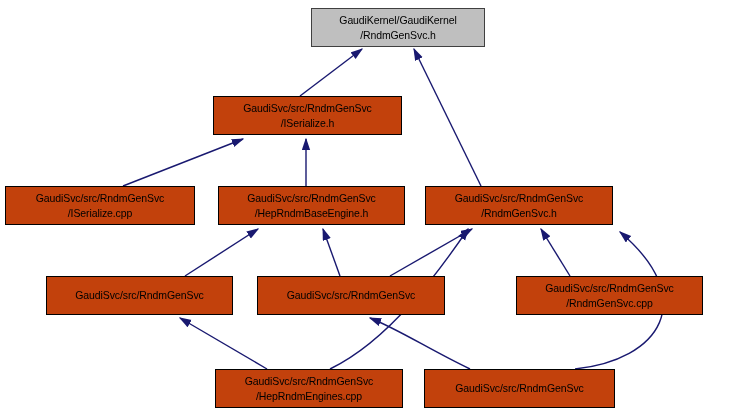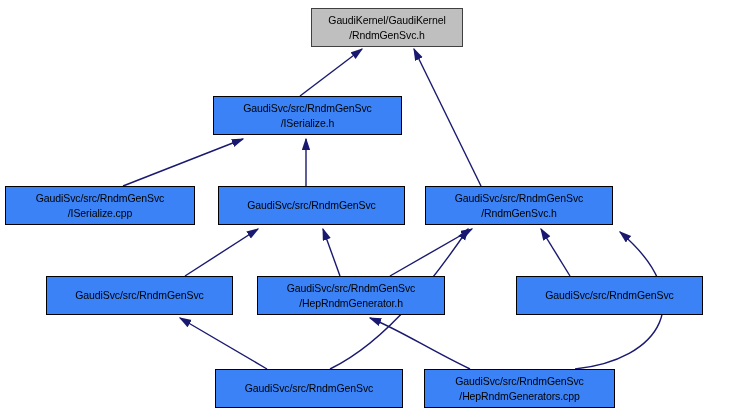--- a/index.html
+++ b/index.html
@@ -20,21 +20,21 @@
     left: 0;
     top: 0;
     width: 730px;
     height: 416px;
     pointer-events: none;
   }
   .node {
     position: absolute;
     box-sizing: border-box;
     border: 1px solid #000000;
-    background: #3b82f6;
+    background: #c2410c;
     color: #000000;
     font-size: 10.5px;
     line-height: 15px;
     text-align: center;
     display: flex;
     flex-direction: column;
     align-items: center;
     justify-content: center;
     white-space: pre;
     letter-spacing: -0.1px;
@@ -69,25 +69,25 @@
         <path d="M 390 276 L 472 229" fill="none" stroke="#191970" stroke-width="1.4" marker-end="url(#arrowhead)"></path>
         <path d="M 570 276 L 541 229" fill="none" stroke="#191970" stroke-width="1.4" marker-end="url(#arrowhead)"></path>
         <path d="M 267 369 L 180 318" fill="none" stroke="#191970" stroke-width="1.4" marker-end="url(#arrowhead)"></path>
         <path d="M 330 369 C 390 340 440 270 468 229" fill="none" stroke="#191970" stroke-width="1.4" marker-end="url(#arrowhead)"></path>
         <path d="M 470 369 C 430 350 400 330 370 318" fill="none" stroke="#191970" stroke-width="1.4" marker-end="url(#arrowhead)"></path>
         <path d="M 575 369 C 660 360 700 300 620 232" fill="none" stroke="#191970" stroke-width="1.4" marker-end="url(#arrowhead)"></path>
       </g>
   </svg>
 
   <div id="node-layer">
-      <div class="node root" style="left: 311px; top: 8px; width: 152px; height: 39px;"><span class="l1">GaudiKernel/GaudiKernel</span><span class="l2">/RndmGenSvc.h</span></div>
+      <div class="node root" style="left: 311px; top: 8px; width: 174px; height: 39px;"><span class="l1">GaudiKernel/GaudiKernel</span><span class="l2">/RndmGenSvc.h</span></div>
       <div class="node" style="left: 213px; top: 96px; width: 189px; height: 39px;"><span class="l1">GaudiSvc/src/RndmGenSvc</span><span class="l2">/ISerialize.h</span></div>
       <div class="node" style="left: 5px; top: 186px; width: 190px; height: 39px;"><span class="l1">GaudiSvc/src/RndmGenSvc</span><span class="l2">/ISerialize.cpp</span></div>
-      <div class="node" style="left: 218px; top: 186px; width: 187px; height: 39px;"><span class="l1">GaudiSvc/src/RndmGenSvc</span></div>
+      <div class="node" style="left: 218px; top: 186px; width: 187px; height: 39px;"><span class="l1">GaudiSvc/src/RndmGenSvc</span><span class="l2">/HepRndmBaseEngine.h</span></div>
       <div class="node" style="left: 425px; top: 186px; width: 188px; height: 39px;"><span class="l1">GaudiSvc/src/RndmGenSvc</span><span class="l2">/RndmGenSvc.h</span></div>
       <div class="node" style="left: 46px; top: 276px; width: 187px; height: 39px;"><span class="l1">GaudiSvc/src/RndmGenSvc</span></div>
-      <div class="node" style="left: 257px; top: 276px; width: 188px; height: 39px;"><span class="l1">GaudiSvc/src/RndmGenSvc</span><span class="l2">/HepRndmGenerator.h</span></div>
-      <div class="node" style="left: 516px; top: 276px; width: 187px; height: 39px;"><span class="l1">GaudiSvc/src/RndmGenSvc</span></div>
-      <div class="node" style="left: 215px; top: 369px; width: 188px; height: 39px;"><span class="l1">GaudiSvc/src/RndmGenSvc</span></div>
-      <div class="node" style="left: 424px; top: 369px; width: 191px; height: 39px;"><span class="l1">GaudiSvc/src/RndmGenSvc</span><span class="l2">/HepRndmGenerators.cpp</span></div>
+      <div class="node" style="left: 257px; top: 276px; width: 188px; height: 39px;"><span class="l1">GaudiSvc/src/RndmGenSvc</span></div>
+      <div class="node" style="left: 516px; top: 276px; width: 187px; height: 39px;"><span class="l1">GaudiSvc/src/RndmGenSvc</span><span class="l2">/RndmGenSvc.cpp</span></div>
+      <div class="node" style="left: 215px; top: 369px; width: 188px; height: 39px;"><span class="l1">GaudiSvc/src/RndmGenSvc</span><span class="l2">/HepRndmEngines.cpp</span></div>
+      <div class="node" style="left: 424px; top: 369px; width: 191px; height: 39px;"><span class="l1">GaudiSvc/src/RndmGenSvc</span></div>
     </div>
 
 </div>
 
 </body></html>

